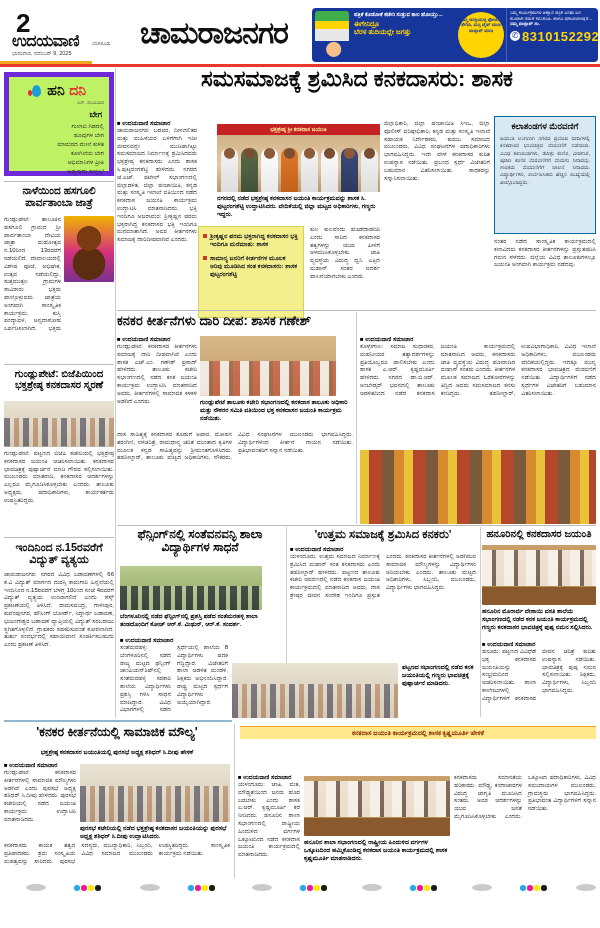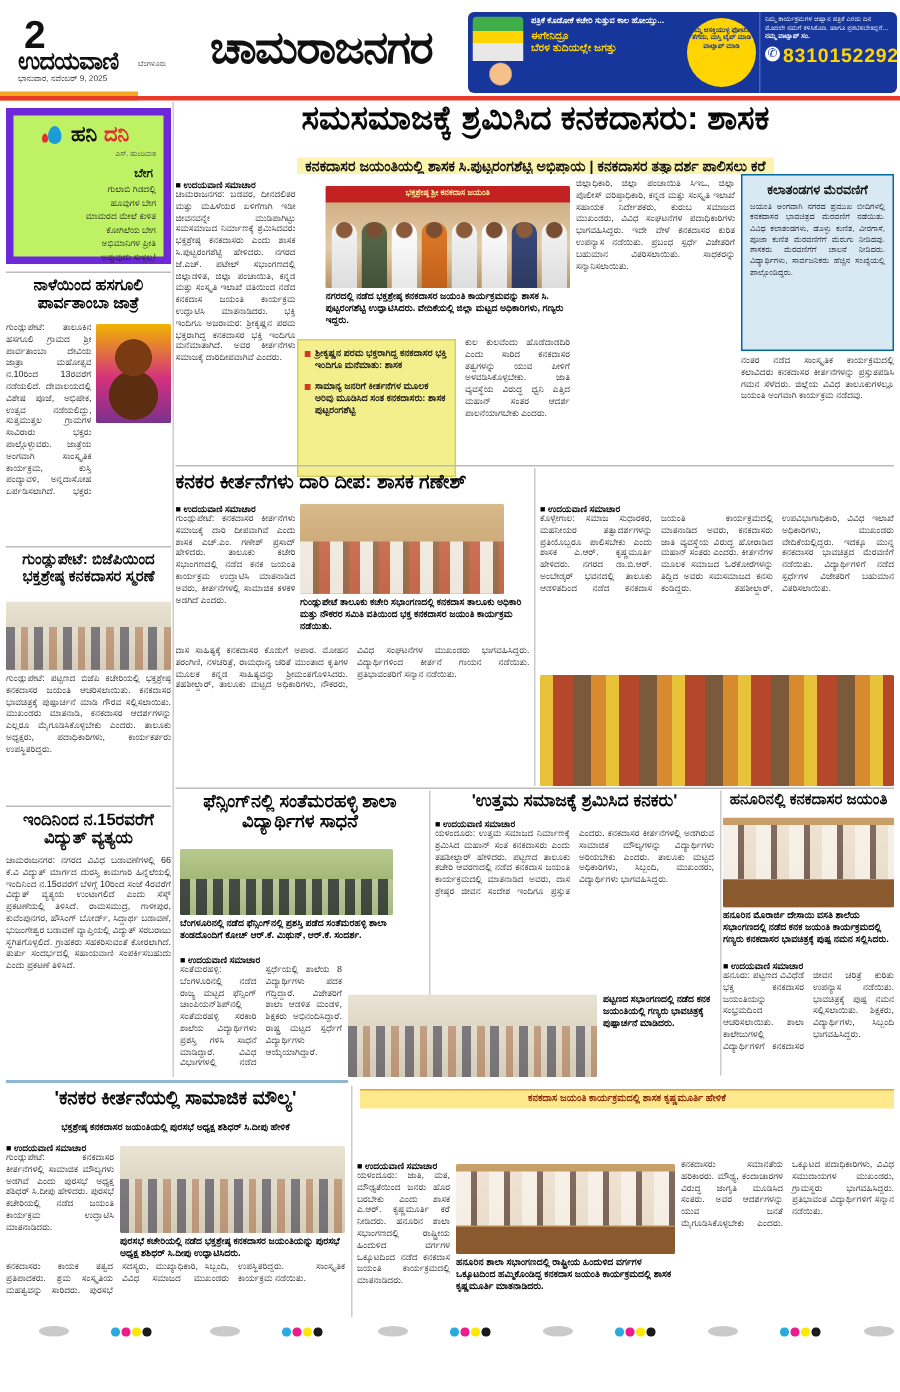--- a/index.html
+++ b/index.html
@@ -164,23 +164,20 @@
   <div class="photo ph-room" style="left:4px;top:401px;width:110px;height:46px;"></div>
   <div class="abs body" style="left:4px;top:450px;width:110px;height:86px;">ಗುಂಡ್ಲುಪೇಟೆ: ಪಟ್ಟಣದ ಬಿಜೆಪಿ ಕಚೇರಿಯಲ್ಲಿ ಭಕ್ತಶ್ರೇಷ್ಠ ಕನಕದಾಸರ ಜಯಂತಿ ಆಚರಿಸಲಾಯಿತು. ಕನಕದಾಸರ ಭಾವಚಿತ್ರಕ್ಕೆ ಪುಷ್ಪಾರ್ಚನೆ ಮಾಡಿ ಗೌರವ ಸಲ್ಲಿಸಲಾಯಿತು. ಮುಖಂಡರು ಮಾತನಾಡಿ, ಕನಕದಾಸರ ಆದರ್ಶಗಳನ್ನು ಎಲ್ಲರೂ ಮೈಗೂಡಿಸಿಕೊಳ್ಳಬೇಕು ಎಂದರು. ತಾಲೂಕು ಅಧ್ಯಕ್ಷರು, ಪದಾಧಿಕಾರಿಗಳು, ಕಾರ್ಯಕರ್ತರು ಉಪಸ್ಥಿತರಿದ್ದರು.</div>
 
   <div class="hr" style="left:4px;top:537px;width:110px;"></div>
   <div class="abs hd ctr" style="left:4px;top:541px;width:110px;height:28px;font-size:11px;">ಇಂದಿನಿಂದ ನ.15ರವರೆಗೆ ವಿದ್ಯುತ್ ವ್ಯತ್ಯಯ</div>
   <div class="abs body" style="left:4px;top:571px;width:110px;height:146px;">ಚಾಮರಾಜನಗರ: ನಗರದ ವಿವಿಧ ಬಡಾವಣೆಗಳಲ್ಲಿ 66 ಕೆ.ವಿ ವಿದ್ಯುತ್ ಮಾರ್ಗದ ದುರಸ್ತಿ ಕಾಮಗಾರಿ ಹಿನ್ನೆಲೆಯಲ್ಲಿ ಇಂದಿನಿಂದ ನ.15ರವರೆಗೆ ಬೆಳಗ್ಗೆ 10ರಿಂದ ಸಂಜೆ 4ರವರೆಗೆ ವಿದ್ಯುತ್ ವ್ಯತ್ಯಯ ಉಂಟಾಗಲಿದೆ ಎಂದು ಸೆಸ್ಕ್ ಪ್ರಕಟಣೆಯಲ್ಲಿ ತಿಳಿಸಿದೆ. ರಾಮಸಮುದ್ರ, ಗಾಳೀಪುರ, ಕುವೆಂಪುನಗರ, ಹೌಸಿಂಗ್ ಬೋರ್ಡ್, ಸಿದ್ದಾರ್ಥ ಬಡಾವಣೆ, ಭುಜಂಗೇಶ್ವರ ಬಡಾವಣೆ ವ್ಯಾಪ್ತಿಯಲ್ಲಿ ವಿದ್ಯುತ್ ಸರಬರಾಜು ಸ್ಥಗಿತಗೊಳ್ಳಲಿದೆ. ಗ್ರಾಹಕರು ಸಹಕರಿಸುವಂತೆ ಕೋರಲಾಗಿದೆ. ತುರ್ತು ಸಂದರ್ಭದಲ್ಲಿ ಸಹಾಯವಾಣಿ ಸಂಪರ್ಕಿಸಬಹುದು ಎಂದು ಪ್ರಕಟಣೆ ತಿಳಿಸಿದೆ.</div>
 
   <div class="vr" style="left:115px;top:68px;height:650px;"></div>
 
   <div class="abs hd ctr" style="left:117px;top:67px;width:480px;height:33px;font-size:22px;">ಸಮಸಮಾಜಕ್ಕೆ ಶ್ರಮಿಸಿದ ಕನಕದಾಸರು: ಶಾಸಕ</div>
-  <div class="abs ctr" style="left:117px;top:101px;width:480px;height:15px;overflow:hidden;">
-    <span class="subhl b" style="font-size:9.5px;">ಕನಕದಾಸರ ಜಯಂತಿಯಲ್ಲಿ ಶಾಸಕ ಸಿ.ಪುಟ್ಟರಂಗಶೆಟ್ಟಿ ಅಭಿಪ್ರಾಯ | ಕನಕದಾಸರ ತತ್ವಾದರ್ಶ ಪಾಲಿಸಲು ಕರೆ</span>
-  </div>
 
   <div class="abs" style="left:117px;top:120px;width:80px;height:190px;">
     <div class="byl">■ ಉದಯವಾಣಿ ಸಮಾಚಾರ</div>
     <div class="body" style="height:180px;">ಚಾಮರಾಜನಗರ: ಬಡವರ, ದೀನದಲಿತರ ಮತ್ತು ಮಹಿಳೆಯರ ಏಳಿಗೆಗಾಗಿ ಇಡೀ ಜೀವನವನ್ನೇ ಮುಡಿಪಾಗಿಟ್ಟು ಸಮಸಮಾಜದ ನಿರ್ಮಾಣಕ್ಕೆ ಶ್ರಮಿಸಿದವರು ಭಕ್ತಶ್ರೇಷ್ಠ ಕನಕದಾಸರು ಎಂದು ಶಾಸಕ ಸಿ.ಪುಟ್ಟರಂಗಶೆಟ್ಟಿ ಹೇಳಿದರು. ನಗರದ ಜೆ.ಎಚ್. ಪಟೇಲ್ ಸಭಾಂಗಣದಲ್ಲಿ ಜಿಲ್ಲಾಡಳಿತ, ಜಿಲ್ಲಾ ಪಂಚಾಯಿತಿ, ಕನ್ನಡ ಮತ್ತು ಸಂಸ್ಕೃತಿ ಇಲಾಖೆ ವತಿಯಿಂದ ನಡೆದ ಕನಕದಾಸ ಜಯಂತಿ ಕಾರ್ಯಕ್ರಮ ಉದ್ಘಾಟಿಸಿ ಮಾತನಾಡಿದರು. ಭಕ್ತಿ ಇಂದಿಗೂ ಅಜರಾಮರ: ಶ್ರೀಕೃಷ್ಣನ ಪರಮ ಭಕ್ತರಾಗಿದ್ದ ಕನಕದಾಸರ ಭಕ್ತಿ ಇಂದಿಗೂ ಮನೆಮಾತಾಗಿದೆ. ಅವರ ಕೀರ್ತನೆಗಳು ಸಮಾಜಕ್ಕೆ ದಾರಿದೀಪವಾಗಿವೆ ಎಂದರು.</div>
   </div>
 
   <div class="photo ph-lead" style="left:217px;top:124px;width:163px;height:68px;">
     <div class="banner">ಭಕ್ತಶ್ರೇಷ್ಠ ಶ್ರೀ ಕನಕದಾಸ ಜಯಂತಿ</div>
     <div class="pp" style="left:4px;background:radial-gradient(circle at 50% 12%,#8a5a3a 0 5px,transparent 6px),linear-gradient(#f5f5f5,#ddd);"></div>
     <div class="pp" style="left:24px;background:radial-gradient(circle at 50% 12%,#7a4e32 0 5px,transparent 6px),linear-gradient(#5a6b4a,#41523a);"></div>
@@ -228,21 +225,21 @@
   <div class="abs" style="left:360px;top:336px;width:236px;height:112px;">
     <div class="byl">■ ಉದಯವಾಣಿ ಸಮಾಚಾರ</div>
     <div class="body c3" style="height:102px;">ಕೊಳ್ಳೇಗಾಲ: ಸಮಾಜ ಸುಧಾರಕರ, ಮಹನೀಯರ ತತ್ವಾದರ್ಶಗಳನ್ನು ಪ್ರತಿಯೊಬ್ಬರೂ ಪಾಲಿಸಬೇಕು ಎಂದು ಶಾಸಕ ಎ.ಆರ್. ಕೃಷ್ಣಮೂರ್ತಿ ಹೇಳಿದರು. ನಗರದ ಡಾ.ಬಿ.ಆರ್. ಅಂಬೇಡ್ಕರ್ ಭವನದಲ್ಲಿ ತಾಲೂಕು ಆಡಳಿತದಿಂದ ನಡೆದ ಕನಕದಾಸ ಜಯಂತಿ ಕಾರ್ಯಕ್ರಮದಲ್ಲಿ ಮಾತನಾಡಿದ ಅವರು, ಕನಕದಾಸರು ಜಾತಿ ವ್ಯವಸ್ಥೆಯ ವಿರುದ್ಧ ಹೋರಾಡಿದ ಮಹಾನ್ ಸಂತರು ಎಂದರು. ಕೀರ್ತನೆಗಳ ಮೂಲಕ ಸಮಾಜದ ಓರೆಕೋರೆಗಳನ್ನು ತಿದ್ದಿದ ಅವರು ಸಮಸಮಾಜದ ಕನಸು ಕಂಡಿದ್ದರು. ತಹಶೀಲ್ದಾರ್, ಉಪವಿಭಾಗಾಧಿಕಾರಿ, ವಿವಿಧ ಇಲಾಖೆ ಅಧಿಕಾರಿಗಳು, ಮುಖಂಡರು ವೇದಿಕೆಯಲ್ಲಿದ್ದರು. ಇದಕ್ಕೂ ಮುನ್ನ ಕನಕದಾಸರ ಭಾವಚಿತ್ರದ ಮೆರವಣಿಗೆ ನಡೆಯಿತು. ವಿದ್ಯಾರ್ಥಿಗಳಿಗೆ ನಡೆದ ಸ್ಪರ್ಧೆಗಳ ವಿಜೇತರಿಗೆ ಬಹುಮಾನ ವಿತರಿಸಲಾಯಿತು.</div>
   </div>
   <div class="photo ph-garland" style="left:360px;top:450px;width:236px;height:74px;"></div>
 
   <div class="hr" style="left:117px;top:525px;width:479px;"></div>
   <div class="vr" style="left:286px;top:527px;height:190px;"></div>
   <div class="vr" style="left:480px;top:527px;height:190px;"></div>
 
-  <div class="abs hd ctr" style="left:117px;top:528px;width:166px;height:36px;font-size:12px;">ಫೆನ್ಸಿಂಗ್‌ನಲ್ಲಿ ಸಂತೆಮರಹಳ್ಳಿ ಶಾಲಾ ವಿದ್ಯಾರ್ಥಿಗಳ ಸಾಧನೆ</div>
+  <div class="abs hd ctr" style="left:117px;top:528px;width:166px;height:36px;font-size:12px;">ಫೆನ್ಸಿಂಗ್‌ನಲ್ಲಿ ಸಂತೆವನವನ್ಳಿ ಶಾಲಾ ವಿದ್ಯಾರ್ಥಿಗಳ ಸಾಧನೆ</div>
   <div class="photo ph-green" style="left:120px;top:566px;width:142px;height:44px;"></div>
   <div class="abs cap" style="left:120px;top:612px;width:150px;height:22px;">ಬೆಂಗಳೂರಿನಲ್ಲಿ ನಡೆದ ಫೆನ್ಸಿಂಗ್‌ನಲ್ಲಿ ಪ್ರಶಸ್ತಿ ಪಡೆದ ಸಂತೆಮರಹಳ್ಳಿ ಶಾಲಾ ತಂಡದೊಂದಿಗೆ ಕೋಚ್ ಆರ್.ಕೆ. ಮಿಥುನ್, ಆರ್.ಕೆ. ಸಂದರ್ಶ.</div>
   <div class="abs" style="left:120px;top:637px;width:108px;height:105px;">
     <div class="byl">■ ಉದಯವಾಣಿ ಸಮಾಚಾರ</div>
     <div class="body c2" style="height:95px;">ಸಂತೆಮರಹಳ್ಳಿ: ಬೆಂಗಳೂರಿನಲ್ಲಿ ನಡೆದ ರಾಜ್ಯ ಮಟ್ಟದ ಫೆನ್ಸಿಂಗ್ ಚಾಂಪಿಯನ್‌ಶಿಪ್‌ನಲ್ಲಿ ಸಂತೆಮರಹಳ್ಳಿ ಸರಕಾರಿ ಶಾಲೆಯ ವಿದ್ಯಾರ್ಥಿಗಳು ಪ್ರಶಸ್ತಿ ಗಳಿಸಿ ಸಾಧನೆ ಮಾಡಿದ್ದಾರೆ. ವಿವಿಧ ವಿಭಾಗಗಳಲ್ಲಿ ನಡೆದ ಸ್ಪರ್ಧೆಯಲ್ಲಿ ಶಾಲೆಯ 8 ವಿದ್ಯಾರ್ಥಿಗಳು ಪದಕ ಗೆದ್ದಿದ್ದಾರೆ. ವಿಜೇತರಿಗೆ ಶಾಲಾ ಆಡಳಿತ ಮಂಡಳಿ, ಶಿಕ್ಷಕರು ಅಭಿನಂದಿಸಿದ್ದಾರೆ. ರಾಷ್ಟ್ರ ಮಟ್ಟದ ಸ್ಪರ್ಧೆಗೆ ವಿದ್ಯಾರ್ಥಿಗಳು ಆಯ್ಕೆಯಾಗಿದ್ದಾರೆ.</div>
   </div>
 
   <div class="abs hd ctr" style="left:290px;top:528px;width:186px;height:16px;font-size:11.5px;">'ಉತ್ತಮ ಸಮಾಜಕ್ಕೆ ಶ್ರಮಿಸಿದ ಕನಕರು'</div>
   <div class="abs" style="left:290px;top:546px;width:186px;height:114px;">
     <div class="byl">■ ಉದಯವಾಣಿ ಸಮಾಚಾರ</div>

